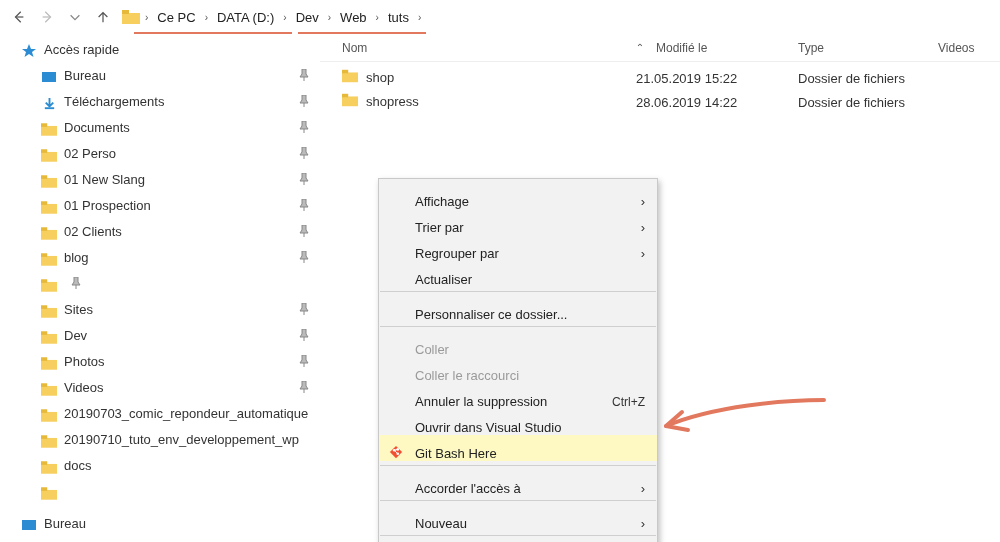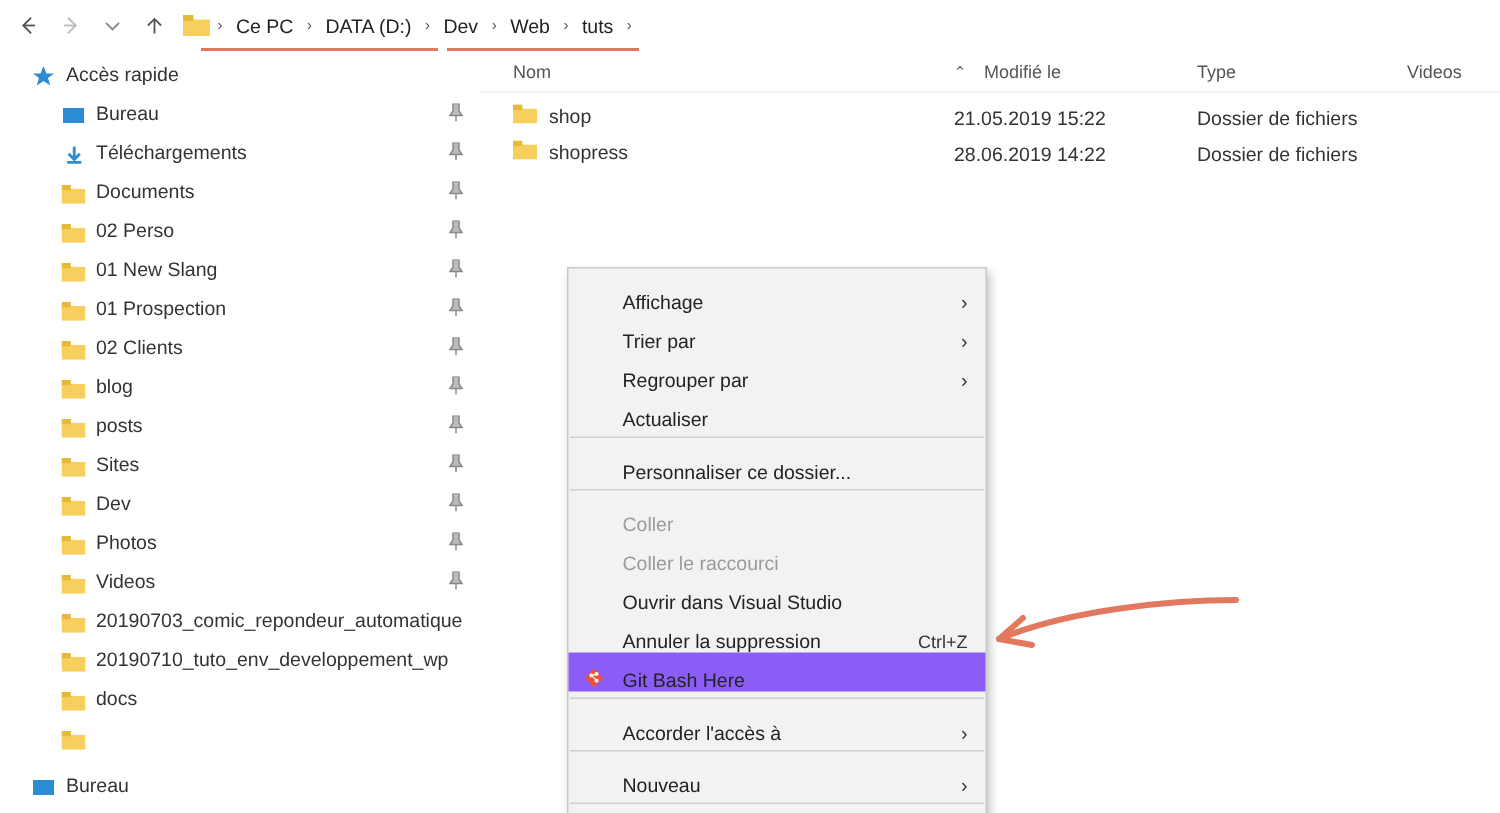--- a/index.html
+++ b/index.html
@@ -170,21 +170,21 @@
     align-items: flex-end;
     height: 26px;
     padding: 0 12px 0 36px;
     position: relative;
     color: #222;
   }
   .cm-item .cm-label { flex: 1; }
   .cm-item .cm-arrow { color: #333; font-size: 13px; }
   .cm-item .cm-shortcut { color: #333; font-size: 12px; }
   .cm-item.disabled { color: #9a9a9a; }
-  .cm-item.highlight { background: #8b5cf6; }
+  .cm-item.highlight { background: #fef9c3; }
   .cm-sep {
     height: 1px;
     background: #cfcfcf;
     margin: 4px 1px;
   }
   .cm-item .cm-icon {
     position: absolute;
     left: 8px;
     width: 18px;
     height: 18px;
@@ -368,21 +368,20 @@
             </svg></span>
         </div>
         <div class="side-item">
           <span class="indent" style="width:28px"></span>
           <span class="icon">
             <svg viewBox="0 0 18 14" width="16" height="13">
               <rect x="0" y="3" width="18" height="11" fill="#f7cf5f"></rect>
               <rect x="0" y="0" width="7" height="4" fill="#e6b93a"></rect>
             </svg>
           </span>
-          <span class="label">posts</span>
           <span class="pin"><svg viewBox="0 0 12 12" width="12" height="12">
               <path d="M4 0 L8 0 L8 5 L10 8 L2 8 L4 5 Z M6 8 L6 12" stroke="#888" stroke-width="1" fill="#bbb"></path>
             </svg></span>
         </div>
         <div class="side-item">
           <span class="indent" style="width:28px"></span>
           <span class="icon">
             <svg viewBox="0 0 18 14" width="16" height="13">
               <rect x="0" y="3" width="18" height="11" fill="#f7cf5f"></rect>
               <rect x="0" y="0" width="7" height="4" fill="#e6b93a"></rect>
@@ -539,25 +538,25 @@
       <span class="cm-label">Personnaliser ce dossier...</span>
     </div>
     <div class="cm-sep"></div>
     <div class="cm-item disabled">
       <span class="cm-label">Coller</span>
     </div>
     <div class="cm-item disabled">
       <span class="cm-label">Coller le raccourci</span>
     </div>
     <div class="cm-item">
-      <span class="cm-label">Ouvrir dans Visual Studio</span>
-    </div>
-    <div class="cm-item">
       <span class="cm-label">Annuler la suppression</span>
       <span class="cm-shortcut">Ctrl+Z</span>
+    </div>
+    <div class="cm-item">
+      <span class="cm-label">Ouvrir dans Visual Studio</span>
     </div>
     <div class="cm-item highlight">
       <span class="cm-icon">
         <svg viewBox="0 0 16 16" width="14" height="14">
           <polygon points="8,1 15,8 8,15 1,8" fill="#f05133"></polygon>
           <circle cx="6" cy="6" r="1.5" fill="#fff"></circle>
           <circle cx="10" cy="10" r="1.5" fill="#fff"></circle>
           <circle cx="10" cy="5" r="1.5" fill="#fff"></circle>
           <line x1="6" y1="6" x2="10" y2="10" stroke="#fff" stroke-width="1"></line>
           <line x1="6" y1="6" x2="10" y2="5" stroke="#fff" stroke-width="1"></line>

